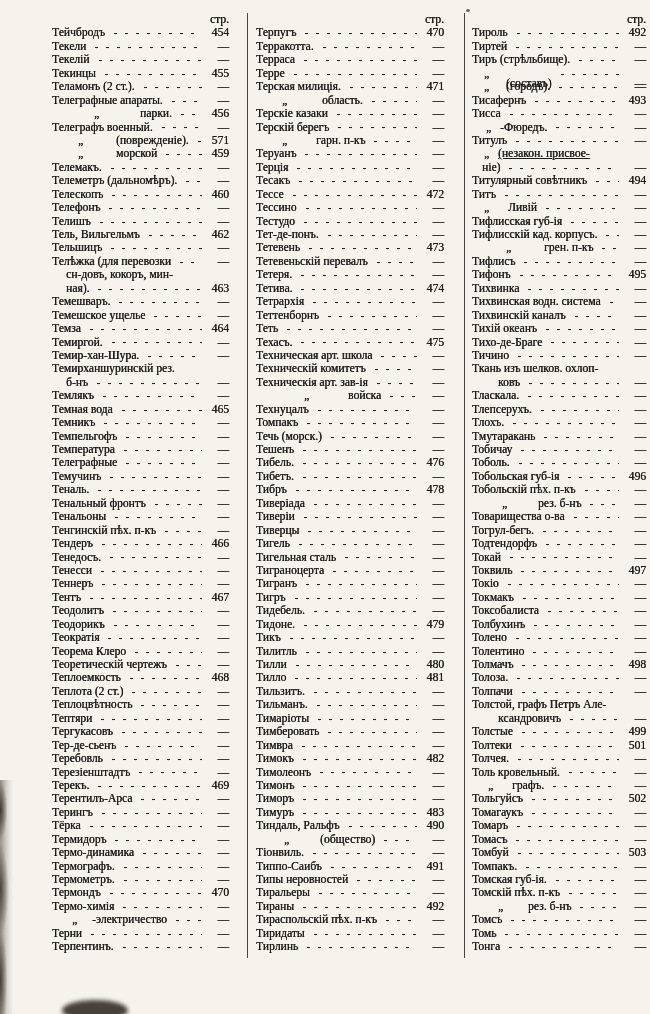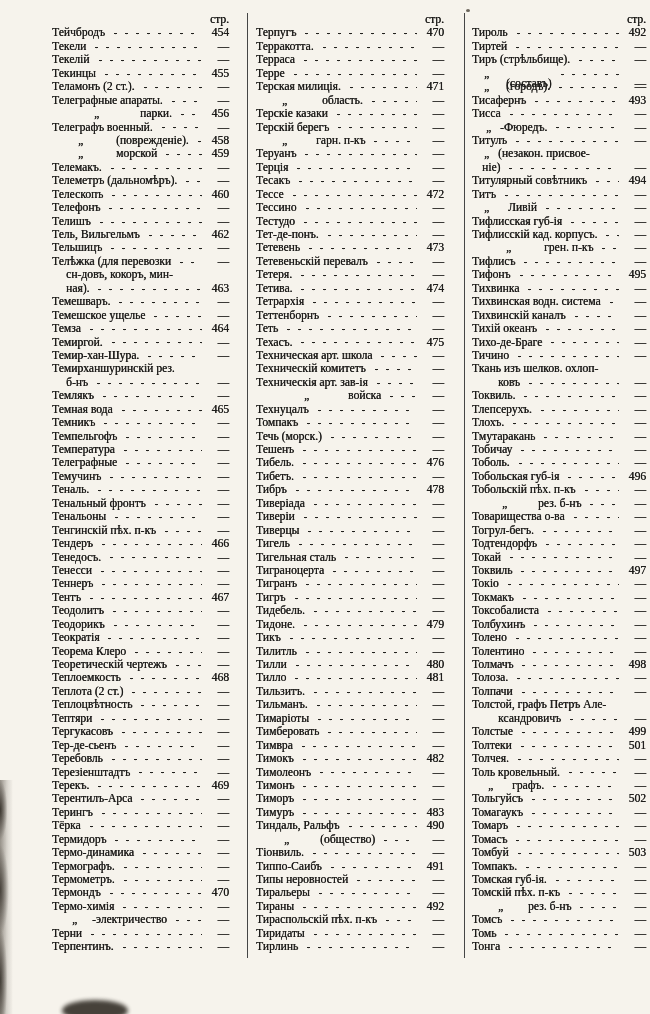--- a/index.html
+++ b/index.html
@@ -104,21 +104,21 @@
           </div>
           <div class="row">
             <span class="lbl">Телеграфъ военный.</span>
             <span class="leader"></span>
             <span class="pg">—</span>
           </div>
           <div class="row">
             <span class="ditto" style="left: 26px;">„</span>
             <span class="lbl" style="padding-left: 64px;">(поврежденіе).</span>
             <span class="leader"></span>
-            <span class="pg">458</span>
+            <span class="pg">571</span>
           </div>
           <div class="row">
             <span class="ditto" style="left: 26px;">„</span>
             <span class="lbl" style="padding-left: 64px;">морской</span>
             <span class="leader"></span>
             <span class="pg">459</span>
           </div>
           <div class="row">
             <span class="lbl">Телемакъ.</span>
             <span class="leader"></span>
@@ -813,21 +813,21 @@
             <span class="leader"></span>
             <span class="pg">—</span>
           </div>
           <div class="row">
             <span class="lbl">Титулъ</span>
             <span class="leader"></span>
             <span class="pg">—</span>
           </div>
           <div class="row">
             <span class="ditto" style="left: 12px;">„</span>
-            <span class="lbl" style="padding-left: 26px;">(незакон. присвое-</span>
+            <span class="lbl" style="padding-left: 26px; text-decoration: underline;">(незакон. присвое-</span>
           </div>
           <div class="row">
             <span class="lbl" style="padding-left: 10px;">ніе)</span>
             <span class="leader"></span>
             <span class="pg">—</span>
           </div>
           <div class="row">
             <span class="lbl">Титулярный совѣтникъ</span>
             <span class="leader"></span>
             <span class="pg">494</span>
@@ -901,21 +901,21 @@
           </div>
           <div class="row">
             <span class="lbl">Ткань изъ шелков. охлоп-</span>
           </div>
           <div class="row">
             <span class="lbl" style="padding-left: 26px;">ковъ</span>
             <span class="leader"></span>
             <span class="pg">—</span>
           </div>
           <div class="row">
-            <span class="lbl">Токвиль.</span>
+            <span class="lbl">Тласкала.</span>
             <span class="leader"></span>
             <span class="pg">—</span>
           </div>
           <div class="row">
             <span class="lbl">Тлепсерухъ.</span>
             <span class="leader"></span>
             <span class="pg">—</span>
           </div>
           <div class="row">
             <span class="lbl">Тлохъ.</span>

